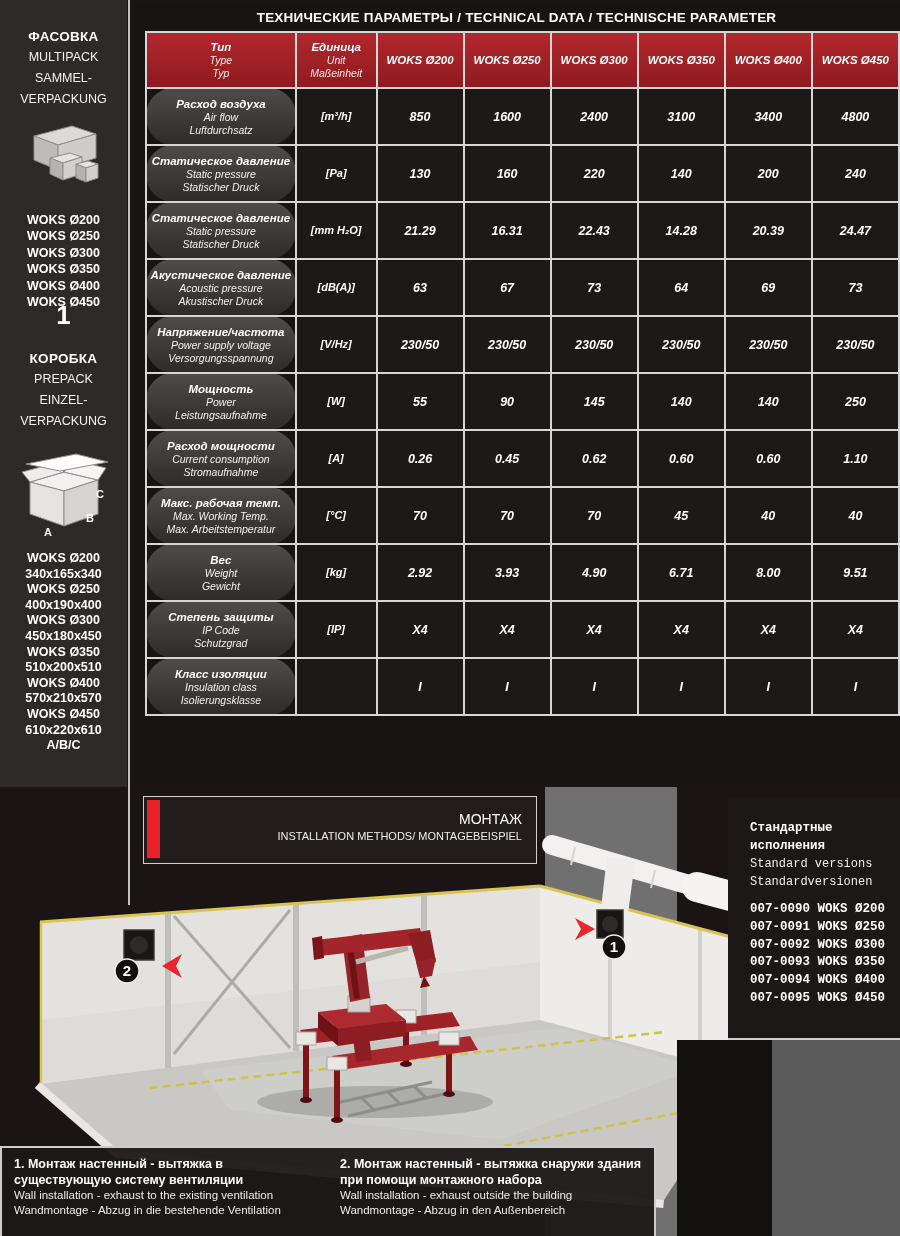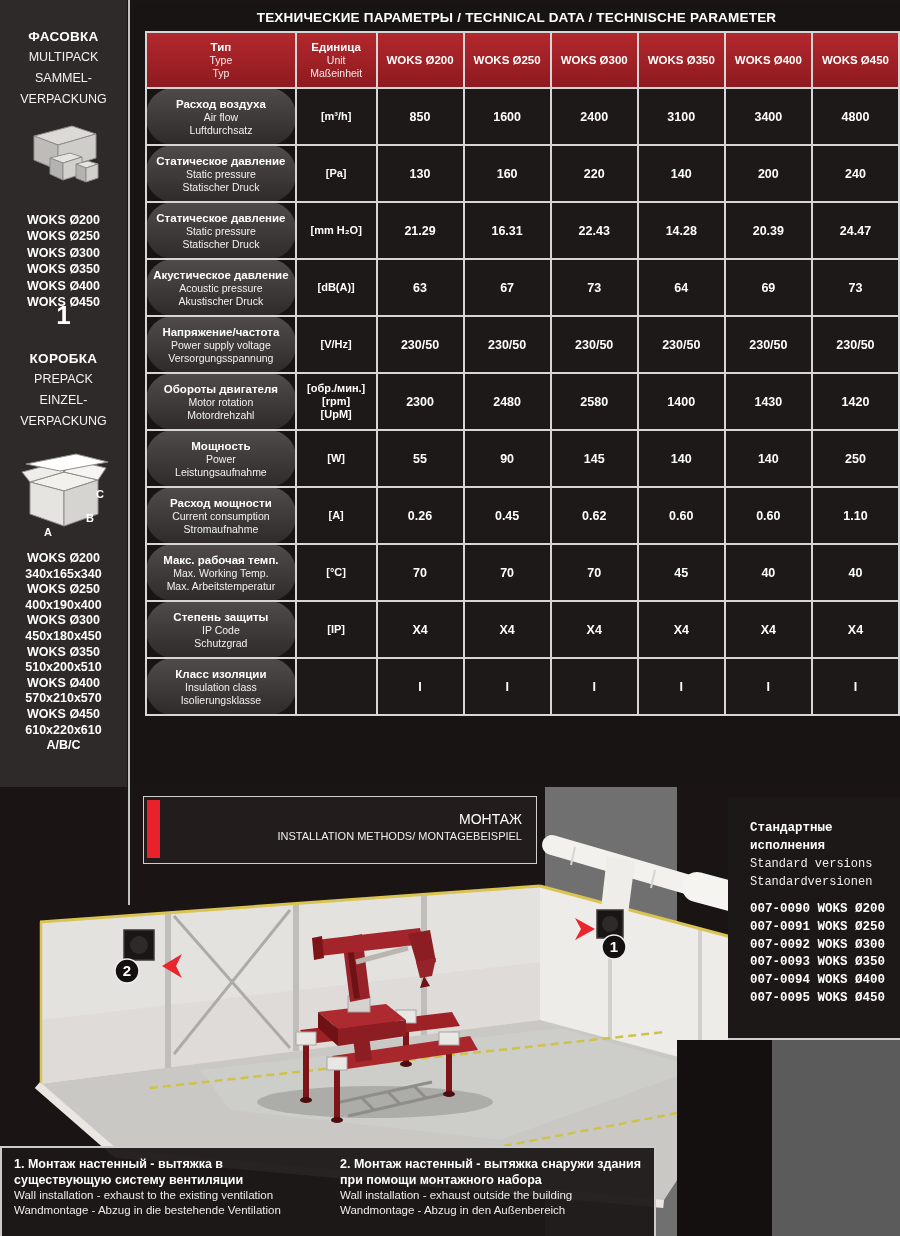--- a/index.html
+++ b/index.html
@@ -25,21 +25,21 @@
   .sb-line{font-size:12.5px;line-height:21px;color:#f2f2f2;}
   .sb-models div{font-weight:bold;font-size:12.5px;line-height:16.4px;}
   .sb-count{font-weight:bold;font-size:26px;}
   .sb-dims div{font-weight:bold;font-size:12.5px;line-height:15.6px;}
   .box-label{position:absolute;font-weight:bold;font-size:11px;color:#fff;}
 
   
   .main-panel{left:133px;top:3px;width:767px;height:782px;background:#181414;border-top-left-radius:10px;z-index:3;}
   .page-title{position:absolute;left:0;top:0;width:100%;height:29px;line-height:30px;text-align:center;
     color:#fff;font-weight:bold;font-size:13.5px;letter-spacing:.2px;}
-  table.params{position:absolute;left:12px;top:28px;border-collapse:collapse;table-layout:fixed;}
+  table.params{position:absolute;left:12px;top:28px;border-collapse:collapse;table-layout:fixed;font-style:italic;}
   table.params td,table.params th{border:2px solid #d6d6d6;text-align:center;vertical-align:middle;padding:0 2px;color:#fff;}
   table.params th{background:linear-gradient(#b2282d,#8e1a1f);height:54px;font-size:11.5px;font-weight:bold;}
   th .h-sub{font-weight:normal;font-size:10.5px;line-height:13px;color:#f7eaea;}
   th .h-ru{font-weight:bold;font-size:11.5px;line-height:14px;}
   td.lbl{background:linear-gradient(#504b4b,#2f2b2b);width:146px;border-radius:27px;}
   td.unit{background:#1d1918;width:76px;font-weight:bold;font-size:11px;white-space:pre-line;line-height:13px;}
   td.val{background:#1d1918;width:83.5px;font-weight:bold;font-size:12.5px;}
   tr.prow{height:57px;}
   .lbl-ru{font-weight:bold;font-size:11.5px;line-height:14px;}
   .lbl-sub{font-size:10.5px;line-height:13px;color:#f1f1f1;}
@@ -345,36 +345,20 @@
           <td class="unit">[V/Hz]</td>
           <td class="val">230/50</td>
           <td class="val">230/50</td>
           <td class="val">230/50</td>
           <td class="val">230/50</td>
           <td class="val">230/50</td>
           <td class="val">230/50</td>
         </tr>
         <tr class="prow">
           <td class="lbl">
-            <div class="lbl-ru">Обороты двигателя</div>
-            <div class="lbl-sub">Motor rotation</div>
-            <div class="lbl-sub">Motordrehzahl</div>
-          </td>
-          <td class="unit">[обр./мин.]
-[rpm]
-[UpM]</td>
-          <td class="val">2300</td>
-          <td class="val">2480</td>
-          <td class="val">2580</td>
-          <td class="val">1400</td>
-          <td class="val">1430</td>
-          <td class="val">1420</td>
-        </tr>
-        <tr class="prow">
-          <td class="lbl">
             <div class="lbl-ru">Мощность</div>
             <div class="lbl-sub">Power</div>
             <div class="lbl-sub">Leistungsaufnahme</div>
           </td>
           <td class="unit">[W]</td>
           <td class="val">55</td>
           <td class="val">90</td>
           <td class="val">145</td>
           <td class="val">140</td>
           <td class="val">140</td>
@@ -400,20 +384,34 @@
             <div class="lbl-sub">Max. Working Temp.</div>
             <div class="lbl-sub">Max. Arbeitstemperatur</div>
           </td>
           <td class="unit">[°C]</td>
           <td class="val">70</td>
           <td class="val">70</td>
           <td class="val">70</td>
           <td class="val">45</td>
           <td class="val">40</td>
           <td class="val">40</td>
+        </tr>
+        <tr class="prow">
+          <td class="lbl">
+            <div class="lbl-ru">Вес</div>
+            <div class="lbl-sub">Weight</div>
+            <div class="lbl-sub">Gewicht</div>
+          </td>
+          <td class="unit">[kg]</td>
+          <td class="val">2.92</td>
+          <td class="val">3.93</td>
+          <td class="val">4.90</td>
+          <td class="val">6.71</td>
+          <td class="val">8.00</td>
+          <td class="val">9.51</td>
         </tr>
         <tr class="prow">
           <td class="lbl">
             <div class="lbl-ru">Степень защиты</div>
             <div class="lbl-sub">IP Code</div>
             <div class="lbl-sub">Schutzgrad</div>
           </td>
           <td class="unit">[IP]</td>
           <td class="val">X4</td>
           <td class="val">X4</td>

